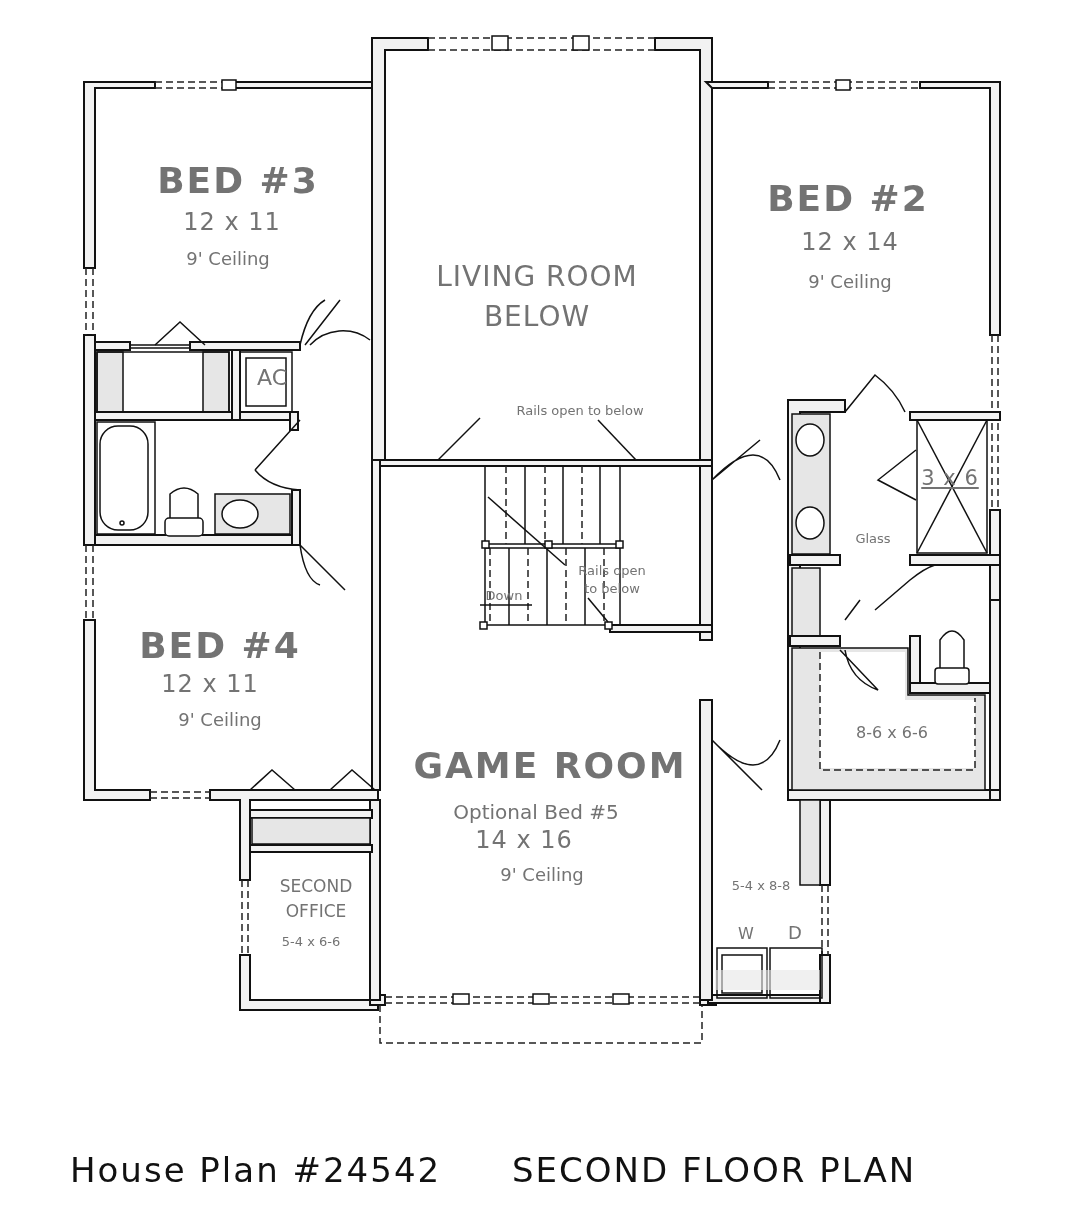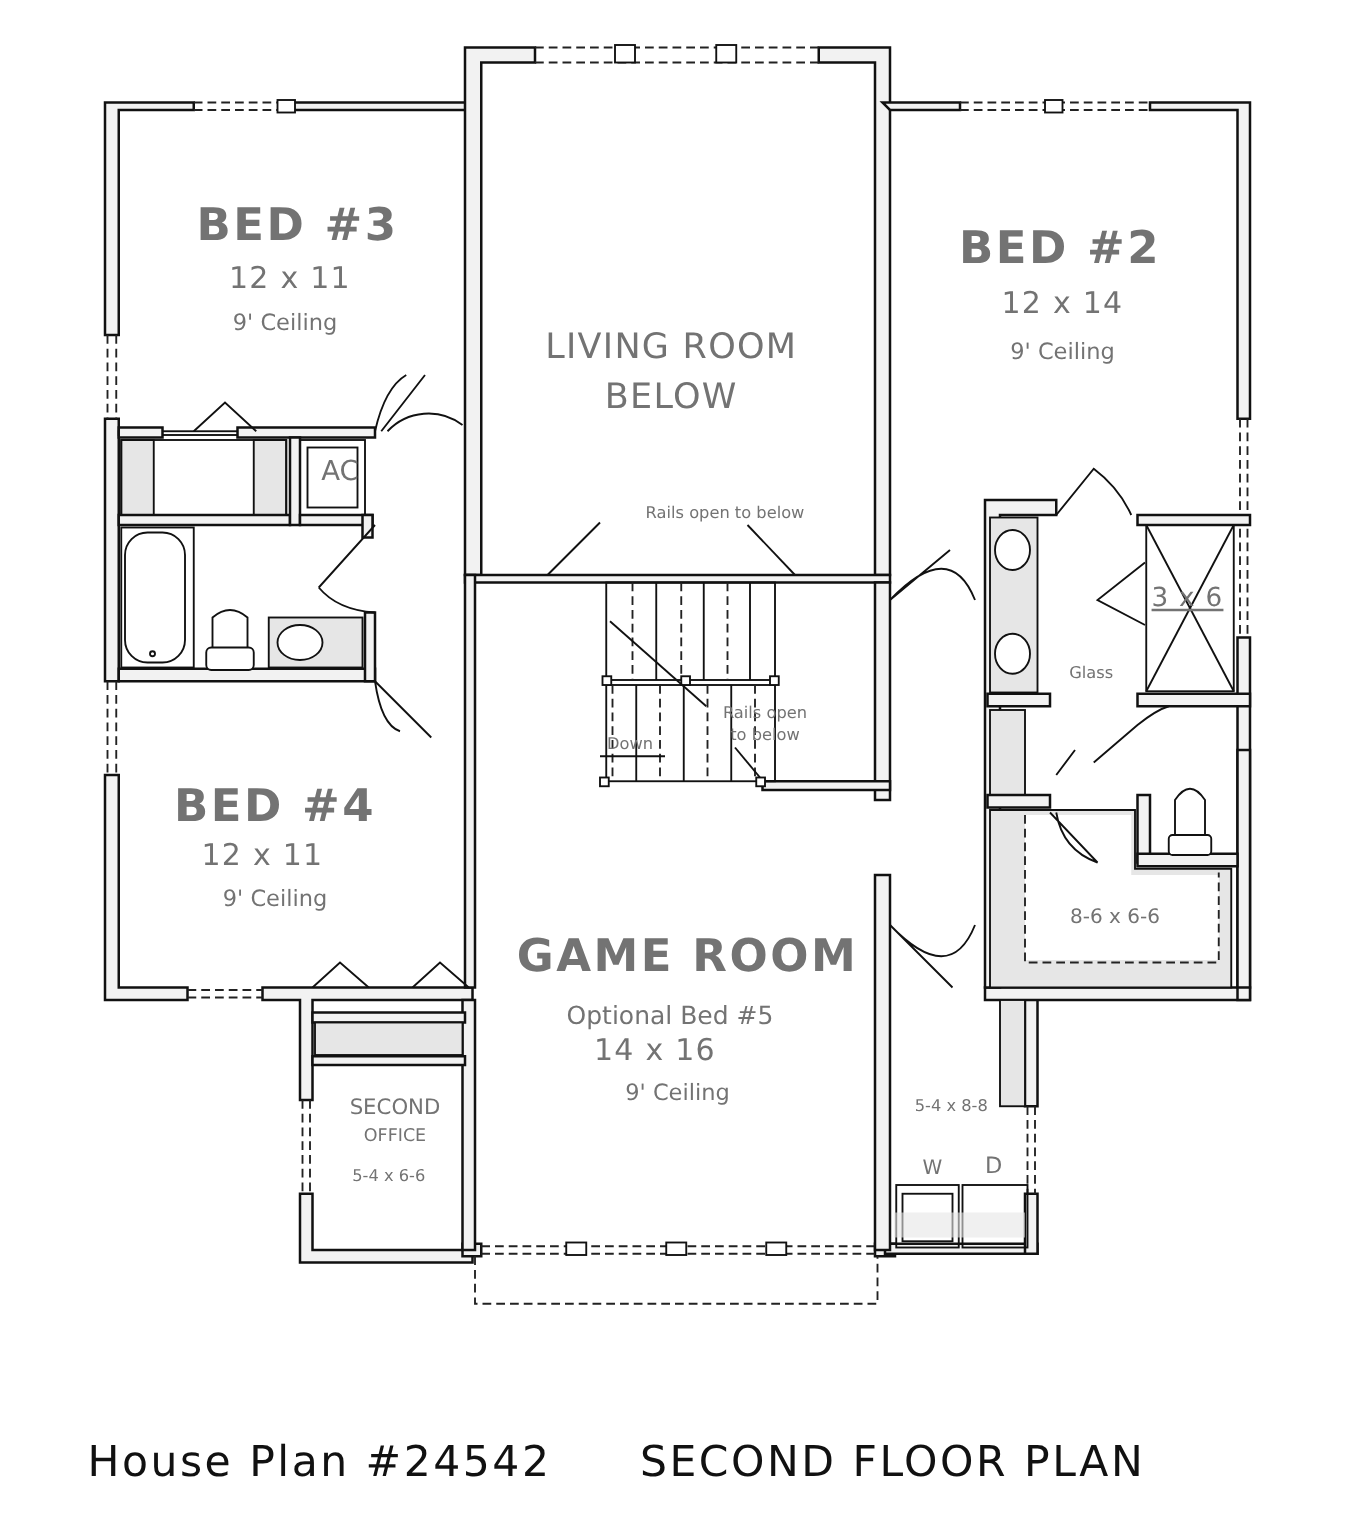--- a/index.html
+++ b/index.html
@@ -222,21 +222,21 @@
 <div class="lbl room-title" style="left:220px; top:625px;">BED #4</div>
 <div class="lbl dim" style="left:210px; top:670px;">12 x 11</div>
 <div class="lbl ceil" style="left:220px; top:709px;">9' Ceiling</div>
 
 <div class="lbl room-title" style="left:550px; top:745px;">GAME ROOM</div>
 <div class="lbl ceil" style="left:536px; top:800px; font-size:20px;">Optional Bed #5</div>
 <div class="lbl dim" style="left:524px; top:826px;">14 x 16</div>
 <div class="lbl ceil" style="left:542px; top:864px;">9' Ceiling</div>
 
 <div class="lbl small" style="left:316px; top:876px; font-size:17px;">SECOND</div>
-<div class="lbl small" style="left:316px; top:901px; font-size:14px;">OFFICE</div>
+<div class="lbl small" style="left:316px; top:901px; font-size:17px;">OFFICE</div>
 <div class="lbl note" style="left:311px; top:934px;">5-4 x 6-6</div>
 
 <div class="lbl note" style="left:761px; top:878px;">5-4 x 8-8</div>
 <div class="lbl small" style="left:746px; top:924px; font-size:16px;">W</div>
 <div class="lbl small" style="left:795px; top:922px; font-size:18px;">D</div>
 
 <div class="footer" style="left:70px;">House Plan #24542</div>
 <div class="footer" style="left:512px;">SECOND FLOOR PLAN</div>
 
 </body></html>

